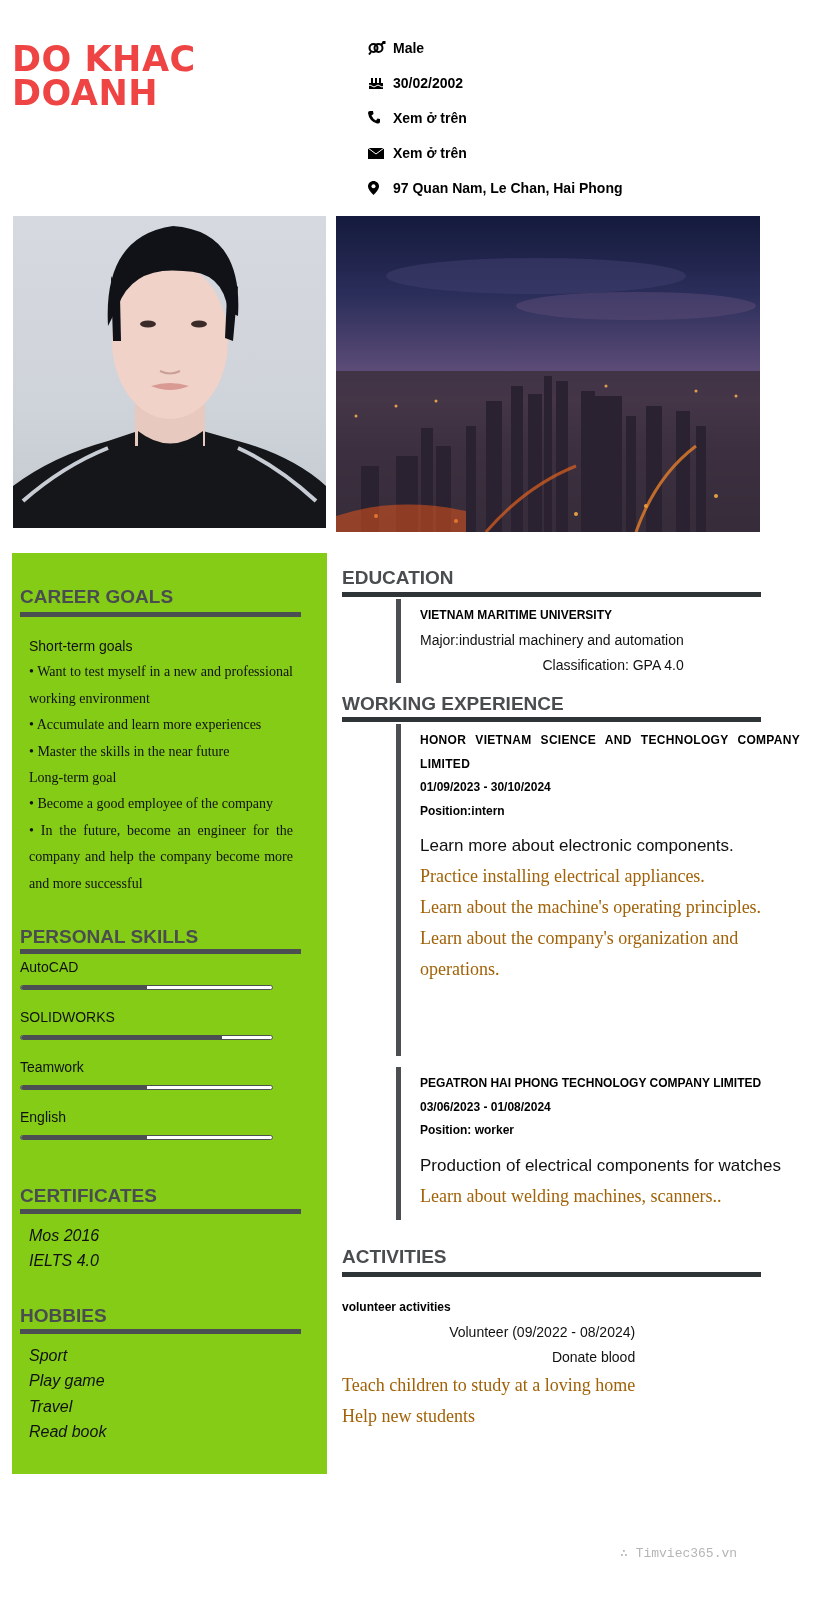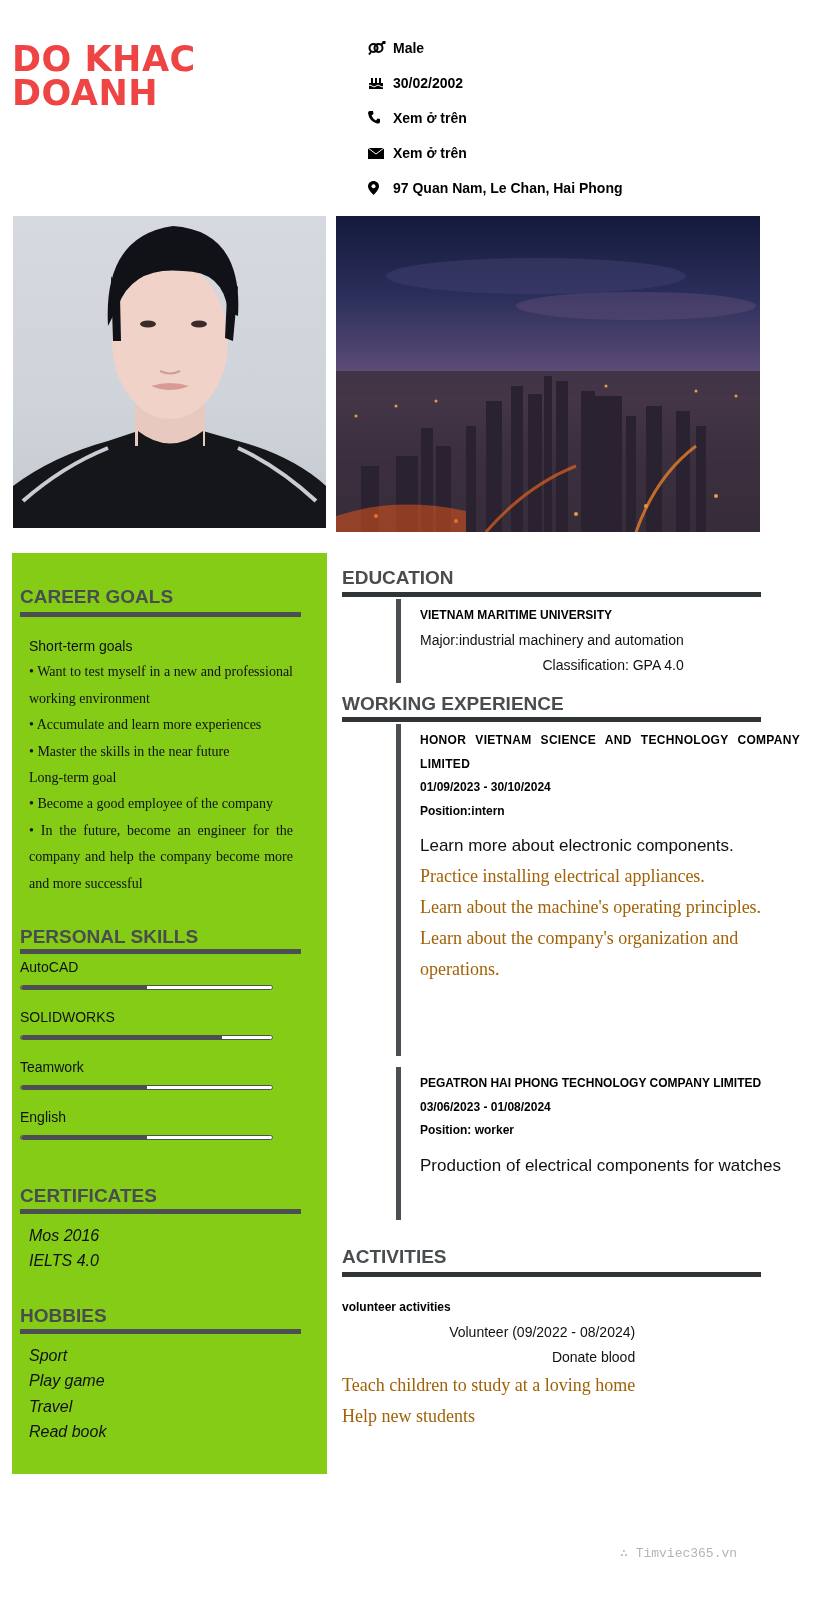--- a/index.html
+++ b/index.html
@@ -245,20 +245,21 @@
   <div class="entry-serif">Learn about the company's organization and operations.</div>
 </div>
 
 <div class="entry-bar" style="top:1067px; height:153px"></div>
 <div class="entry" style="top:1072px; width:380px">
   <div class="entry-title" style="white-space:nowrap">PEGATRON HAI PHONG TECHNOLOGY COMPANY LIMITED</div>
   <div class="entry-title">03/06/2023 - 01/08/2024</div>
   <div class="entry-title">Position: worker</div>
   <div style="height:7px"></div>
   <div class="entry-sans">Production of electrical components for watches</div>
+  <div class="entry-serif">Learn about welding machines, scanners..</div>
 </div>
 
 <div class="main-heading" style="top:1246px">ACTIVITIES</div>
 <div class="main-rule" style="top:1272px"></div>
 <div class="entry" style="left:342px; top:1296px">
   <div class="entry-title">volunteer activities</div>
   <div class="entry-line">Volunteer (09/2022 - 08/2024)</div>
   <div class="entry-line">Donate blood</div>
   <div class="entry-serif">Teach children to study at a loving home</div>
   <div class="entry-serif">Help new students</div>

